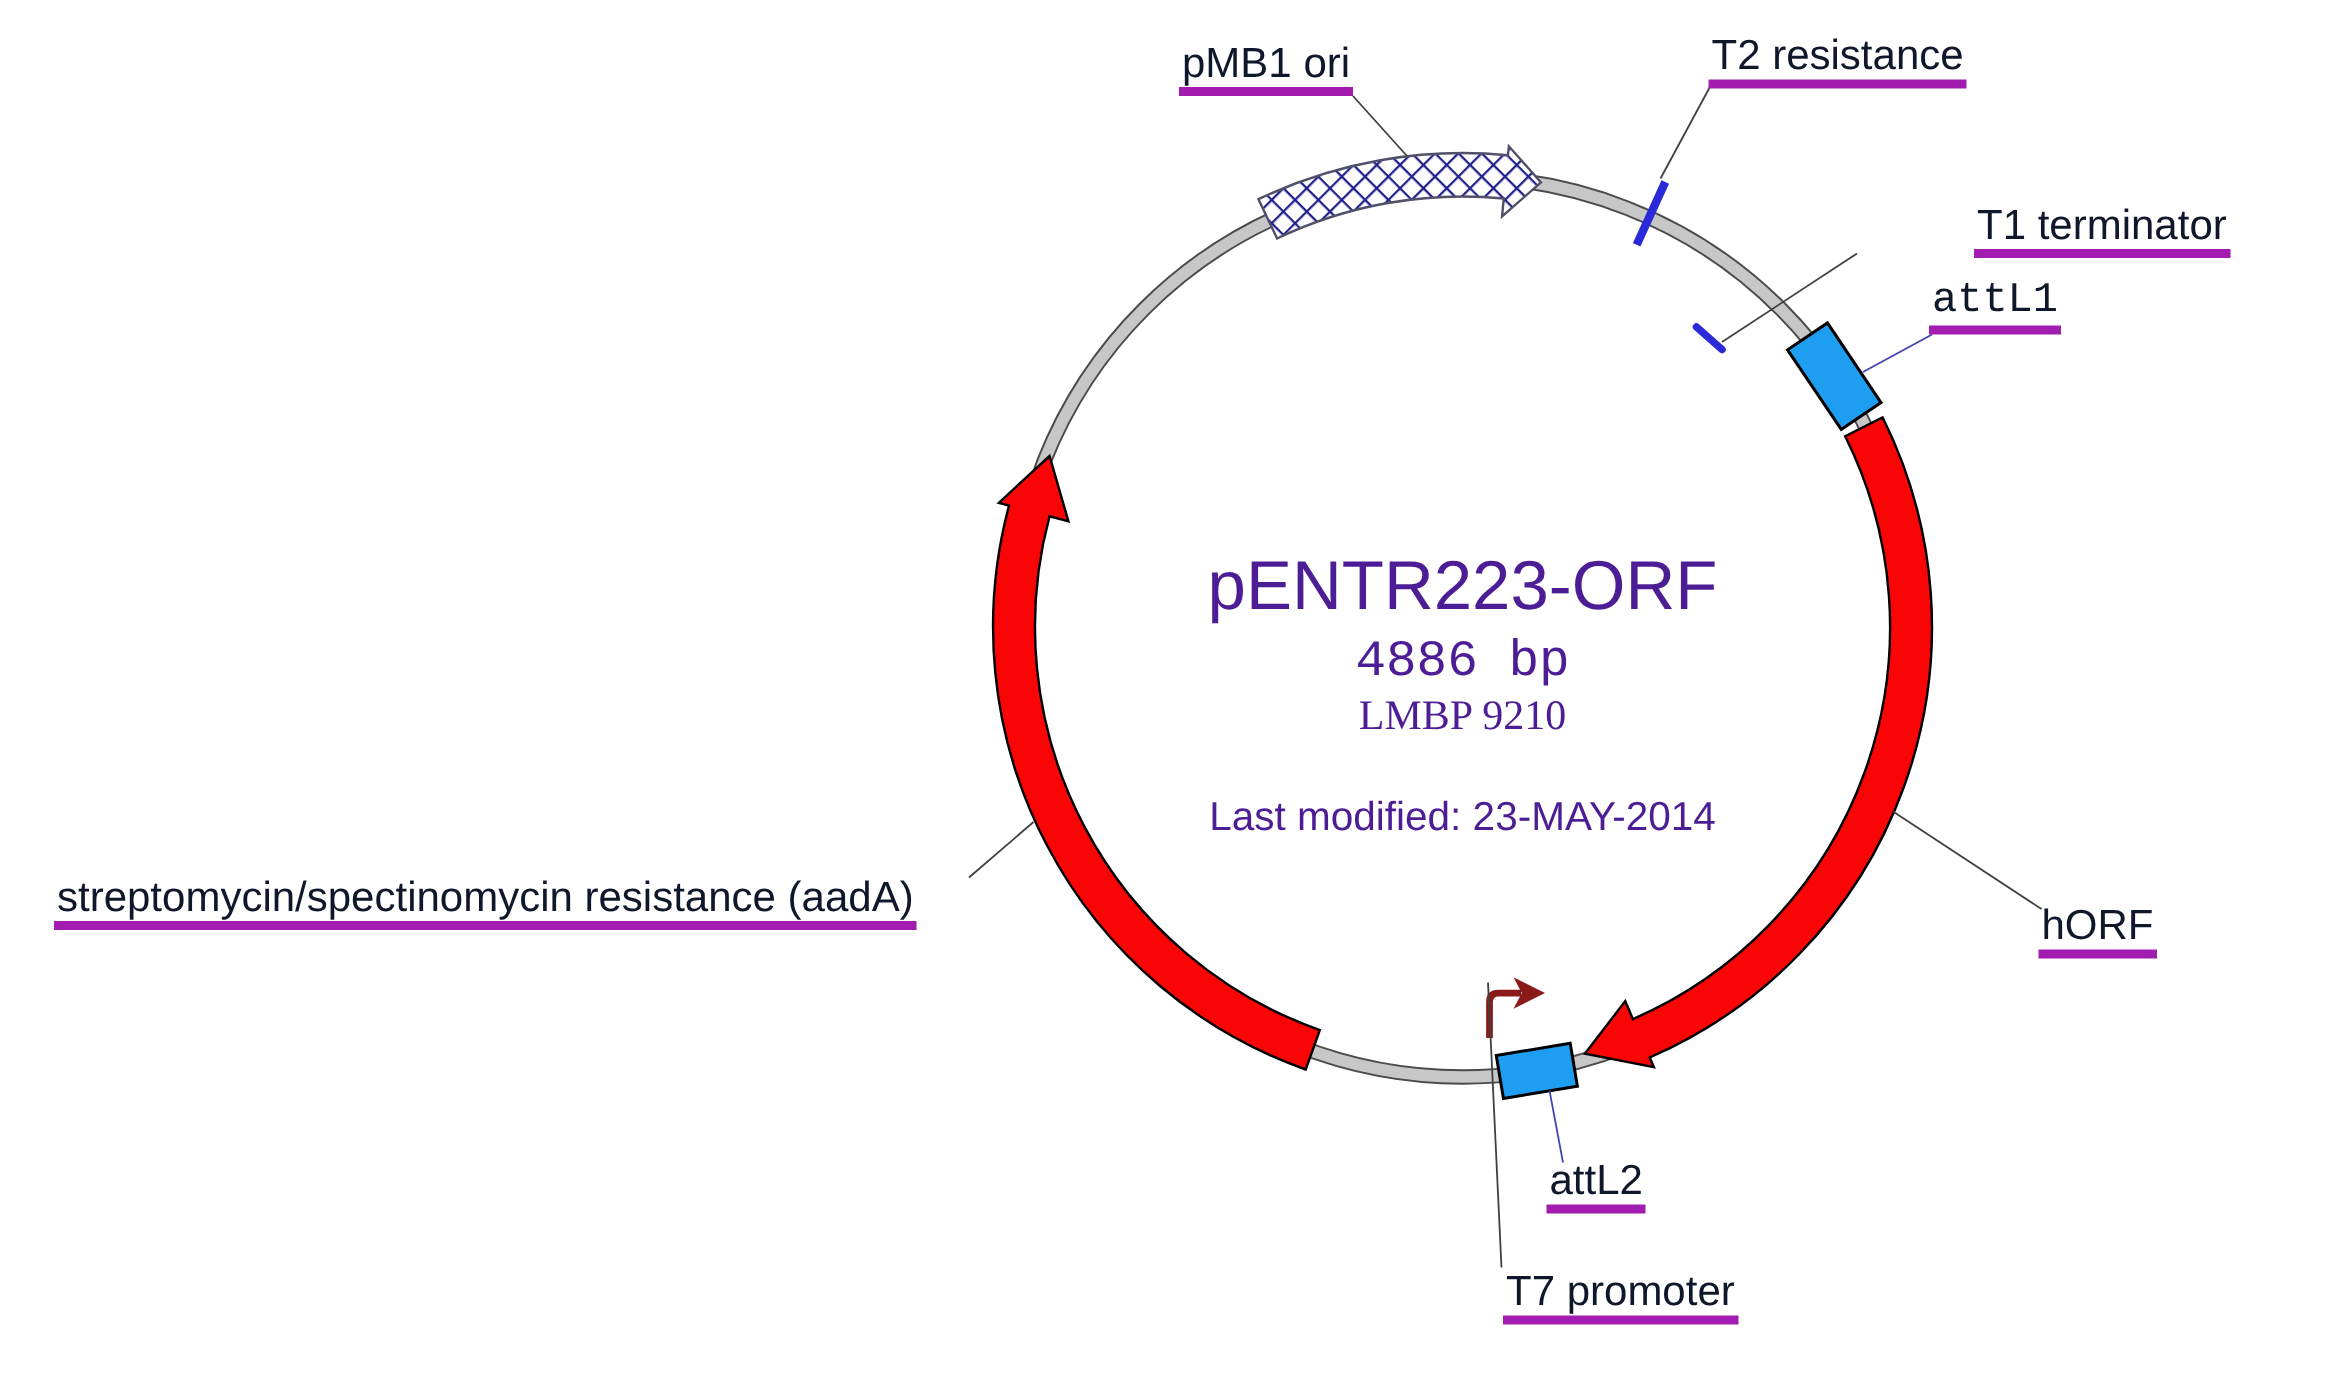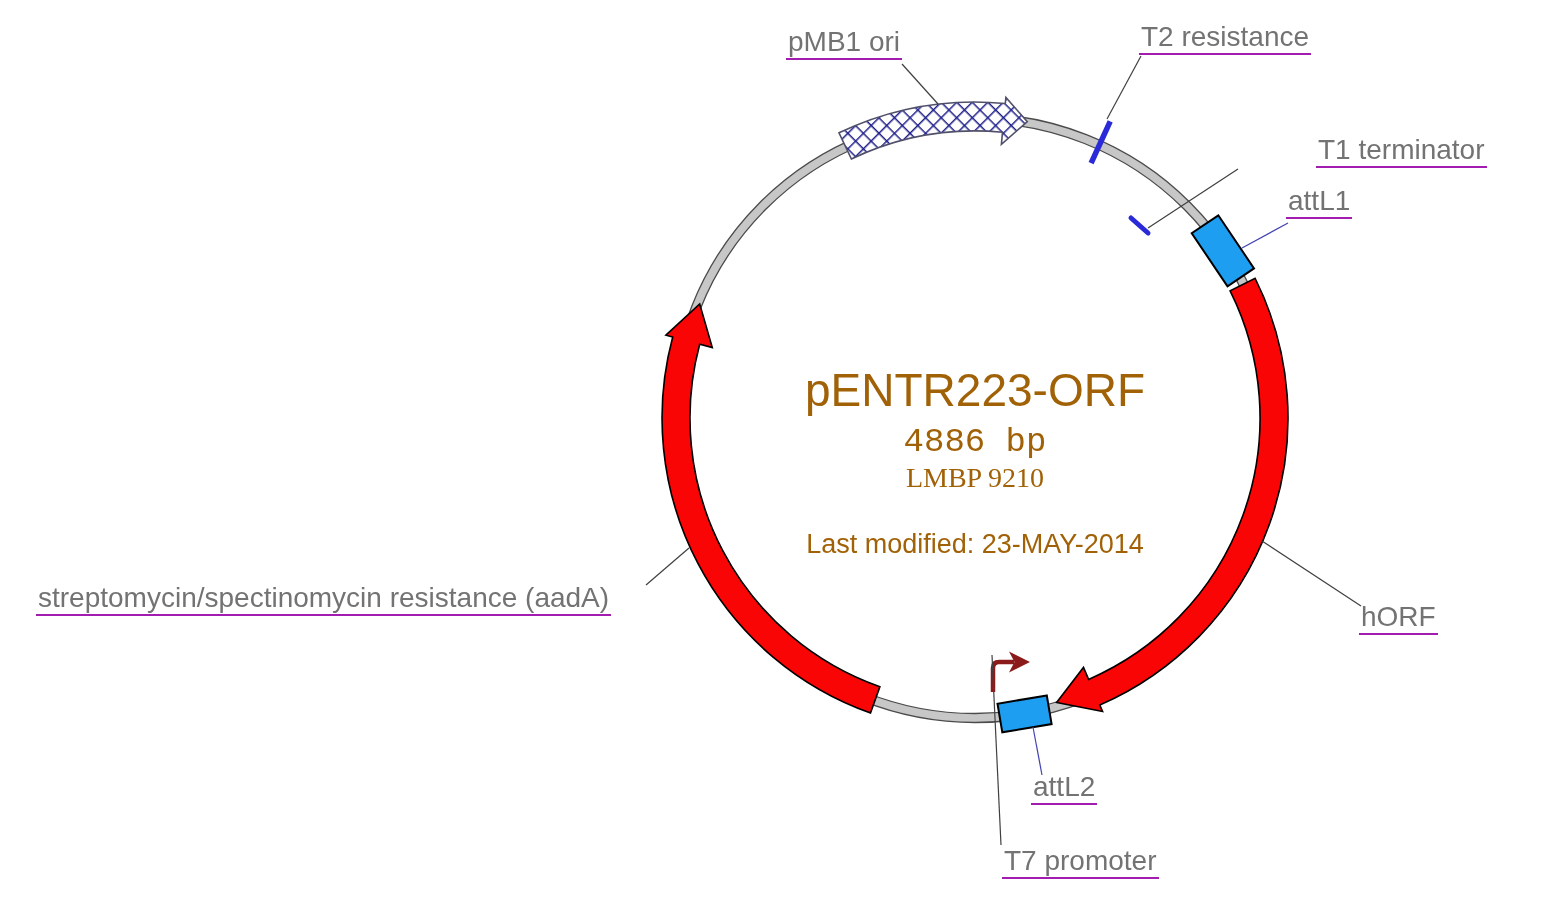--- a/index.html
+++ b/index.html
@@ -1,21 +1,21 @@
 <!DOCTYPE html>
 <html><head>
 <meta charset="utf-8">
 <style>
   html,body{margin:0;padding:0;background:#ffffff;}
   #stage{position:relative;width:1565px;height:922px;background:#ffffff;overflow:hidden;
          font-family:"Liberation Sans",sans-serif;}
   #plasmid-svg{position:absolute;left:0;top:0;}
-  .feat-label{position:absolute;white-space:nowrap;color:#737373;font-size:28px;line-height:1.05;
-              border-bottom:2px solid #a21caf;padding:0 2px 2px 2px;font-family:"Liberation Sans",sans-serif;}
-  .center-text{position:absolute;left:975px;transform:translateX(-50%);white-space:nowrap;color:#a16207;}
+  .feat-label{position:absolute;white-space:nowrap;color:#0f172a;font-size:28px;line-height:1.05;
+              border-bottom:6px solid #a21caf;padding:0 2px 2px 2px;font-family:"Liberation Sans",sans-serif;}
+  .center-text{position:absolute;left:975px;transform:translateX(-50%);white-space:nowrap;color:#4c1d95;}
   #map-title{top:363px;font-size:46px;font-family:"Liberation Sans",sans-serif;}
   #map-size{top:423px;font-size:34px;font-family:"Liberation Mono","DejaVu Sans Mono",monospace;}
   #map-accession{top:462px;font-size:28px;font-family:"Liberation Serif",serif;}
   #map-modified{top:529px;font-size:27px;font-family:"Liberation Sans",sans-serif;}
 </style>
 </head>
 <body>
 
 <div id="stage">
   <svg id="plasmid-svg" width="1565" height="922" viewBox="0 0 1565 922">
@@ -47,18 +47,18 @@
       <line x1="1042" y1="775" x2="1033" y2="727" stroke="#4343B2" stroke-width="1.2"></line>
       <line x1="1001" y1="845" x2="992" y2="655" stroke="#404040" stroke-width="1.2"></line>
     </svg>
   <div class="center-text" id="map-title">pENTR223-ORF</div>
   <div class="center-text" id="map-size">4886 bp</div>
   <div class="center-text" id="map-accession">LMBP 9210</div>
   <div class="center-text" id="map-modified">Last modified: 23-MAY-2014</div>
 <div class="feat-label" style="left: 786px; top: 27px;">pMB1 ori</div>
     <div class="feat-label" style="left: 1139px; top: 22px;">T2 resistance</div>
     <div class="feat-label" style="left: 1284px; top: 135px; margin-left: 32px;">T1 terminator</div>
-    <div class="feat-label" style="left: 1286px; top: 186px;">attL1</div>
+    <div class="feat-label" style="left: 1286px; top: 186px; font-family: Liberation Mono, monospace;">attL1</div>
     <div class="feat-label" style="left: 1359px; top: 602px;">hORF</div>
     <div class="feat-label" style="left: 36px; top: 583px;">streptomycin/spectinomycin resistance (aadA)</div>
     <div class="feat-label" style="left: 1031px; top: 772px;">attL2</div>
     <div class="feat-label" style="left: 1002px; top: 846px;">T7 promoter</div>
   </div>
 
 </body></html>

